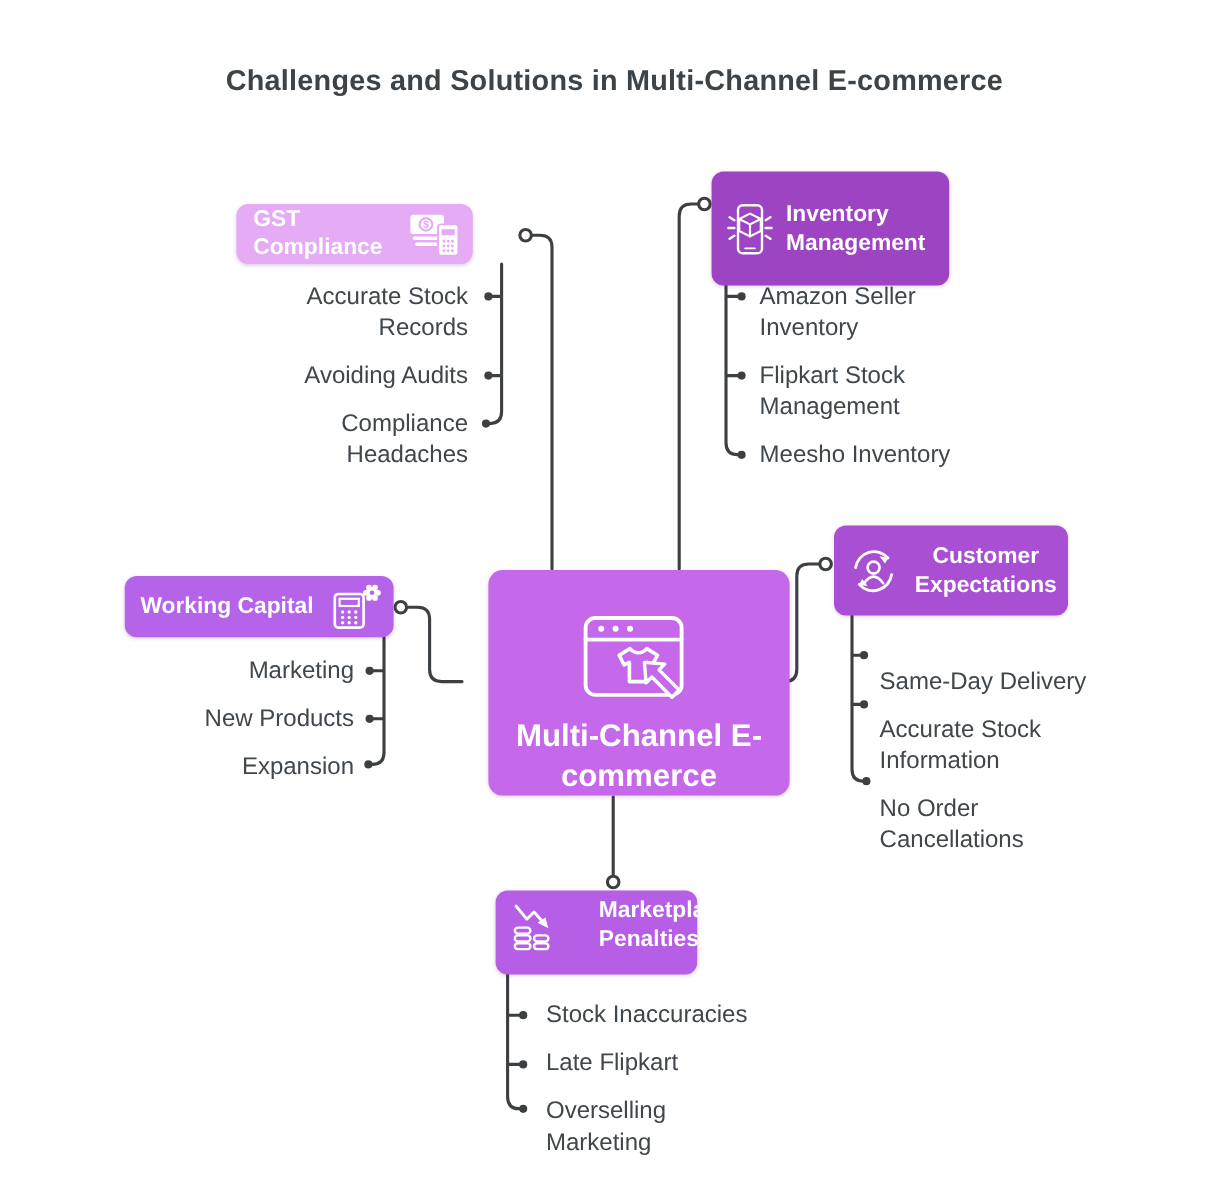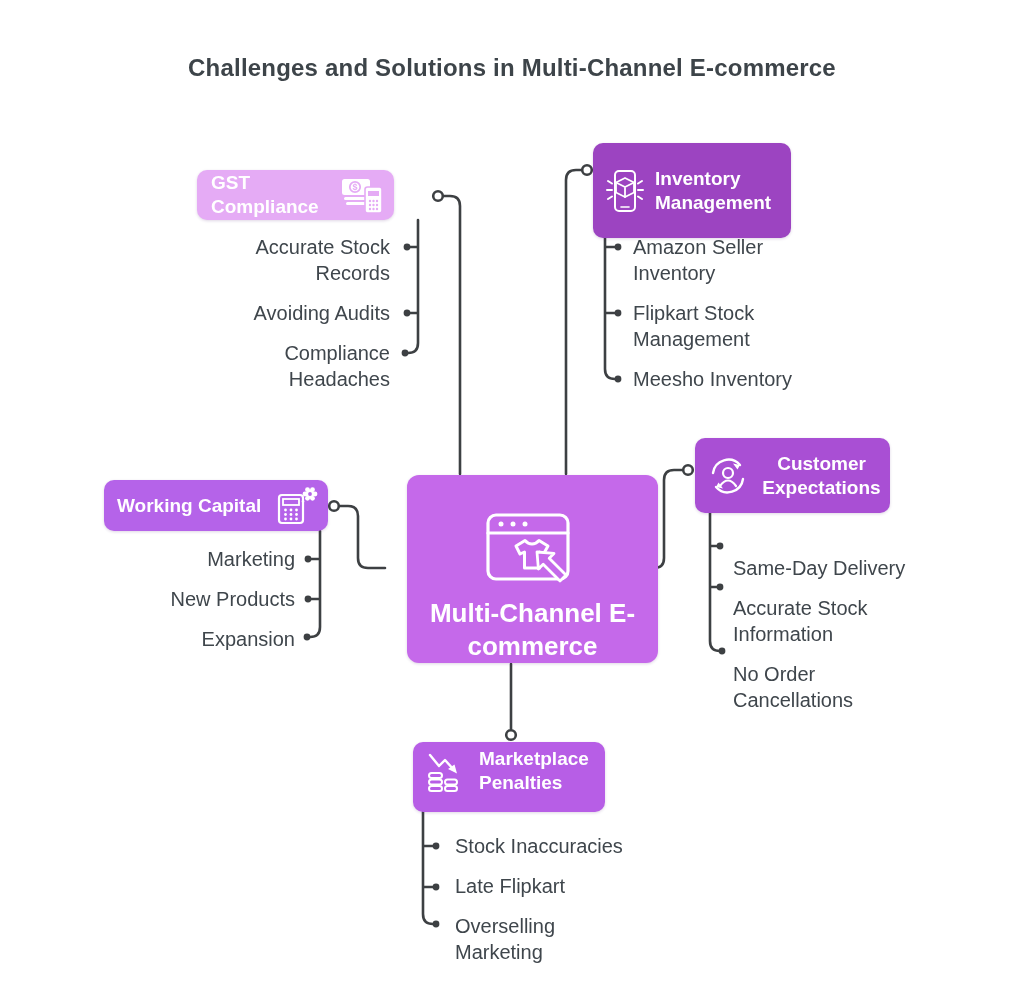--- a/index.html
+++ b/index.html
@@ -13,21 +13,21 @@
         font-weight:700;box-shadow:0 1px 3px rgba(80,30,110,.18);box-sizing:border-box;}
   .node .lbl{font-size:19px;line-height:24px;}
   .node .icon{flex:0 0 auto;display:flex;}
 
   .gst-node{left:197px;top:170px;width:197px;height:50px;padding:0 9px 0 14px;}
   .gst-node .lbl{flex:1;}
   .working-node{left:104px;top:480px;width:224px;height:51px;padding:0 8px 0 13px;}
   .working-node .lbl{flex:1;}
   .inventory-node{left:593px;top:143px;width:198px;height:95px;padding:0 8px 0 12px;gap:10px;}
   .customer-node{left:695px;top:438px;width:195px;height:75px;padding:0 6px 0 10px;gap:8px;}
-  .marketplace-node{left:413px;top:742px;width:192px;height:70px;padding:0 8px 12px 12px;gap:8px;}
+  .marketplace-node{left:413px;top:742px;width:168px;height:70px;padding:0 8px 12px 12px;gap:28px;}
 
   .center-node{left:386px;top:475px;width:251px;height:188px;border-radius:12px;
                flex-direction:column;justify-content:flex-end;text-align:center;margin-left:21px;}
   .center-node .icon{margin-top:13px;}
   .center-node .lbl{font-size:26px;line-height:33px;padding:0 14px;margin-top:2px;}
 
   .list{position:absolute;color:#3f464c;font-size:20px;line-height:26px;}
   .list .li{margin:0 0 14px 0;}
   .list .li:last-child{margin-bottom:0;}
   .gst-list{left:215px;top:234px;width:175px;text-align:right;}

